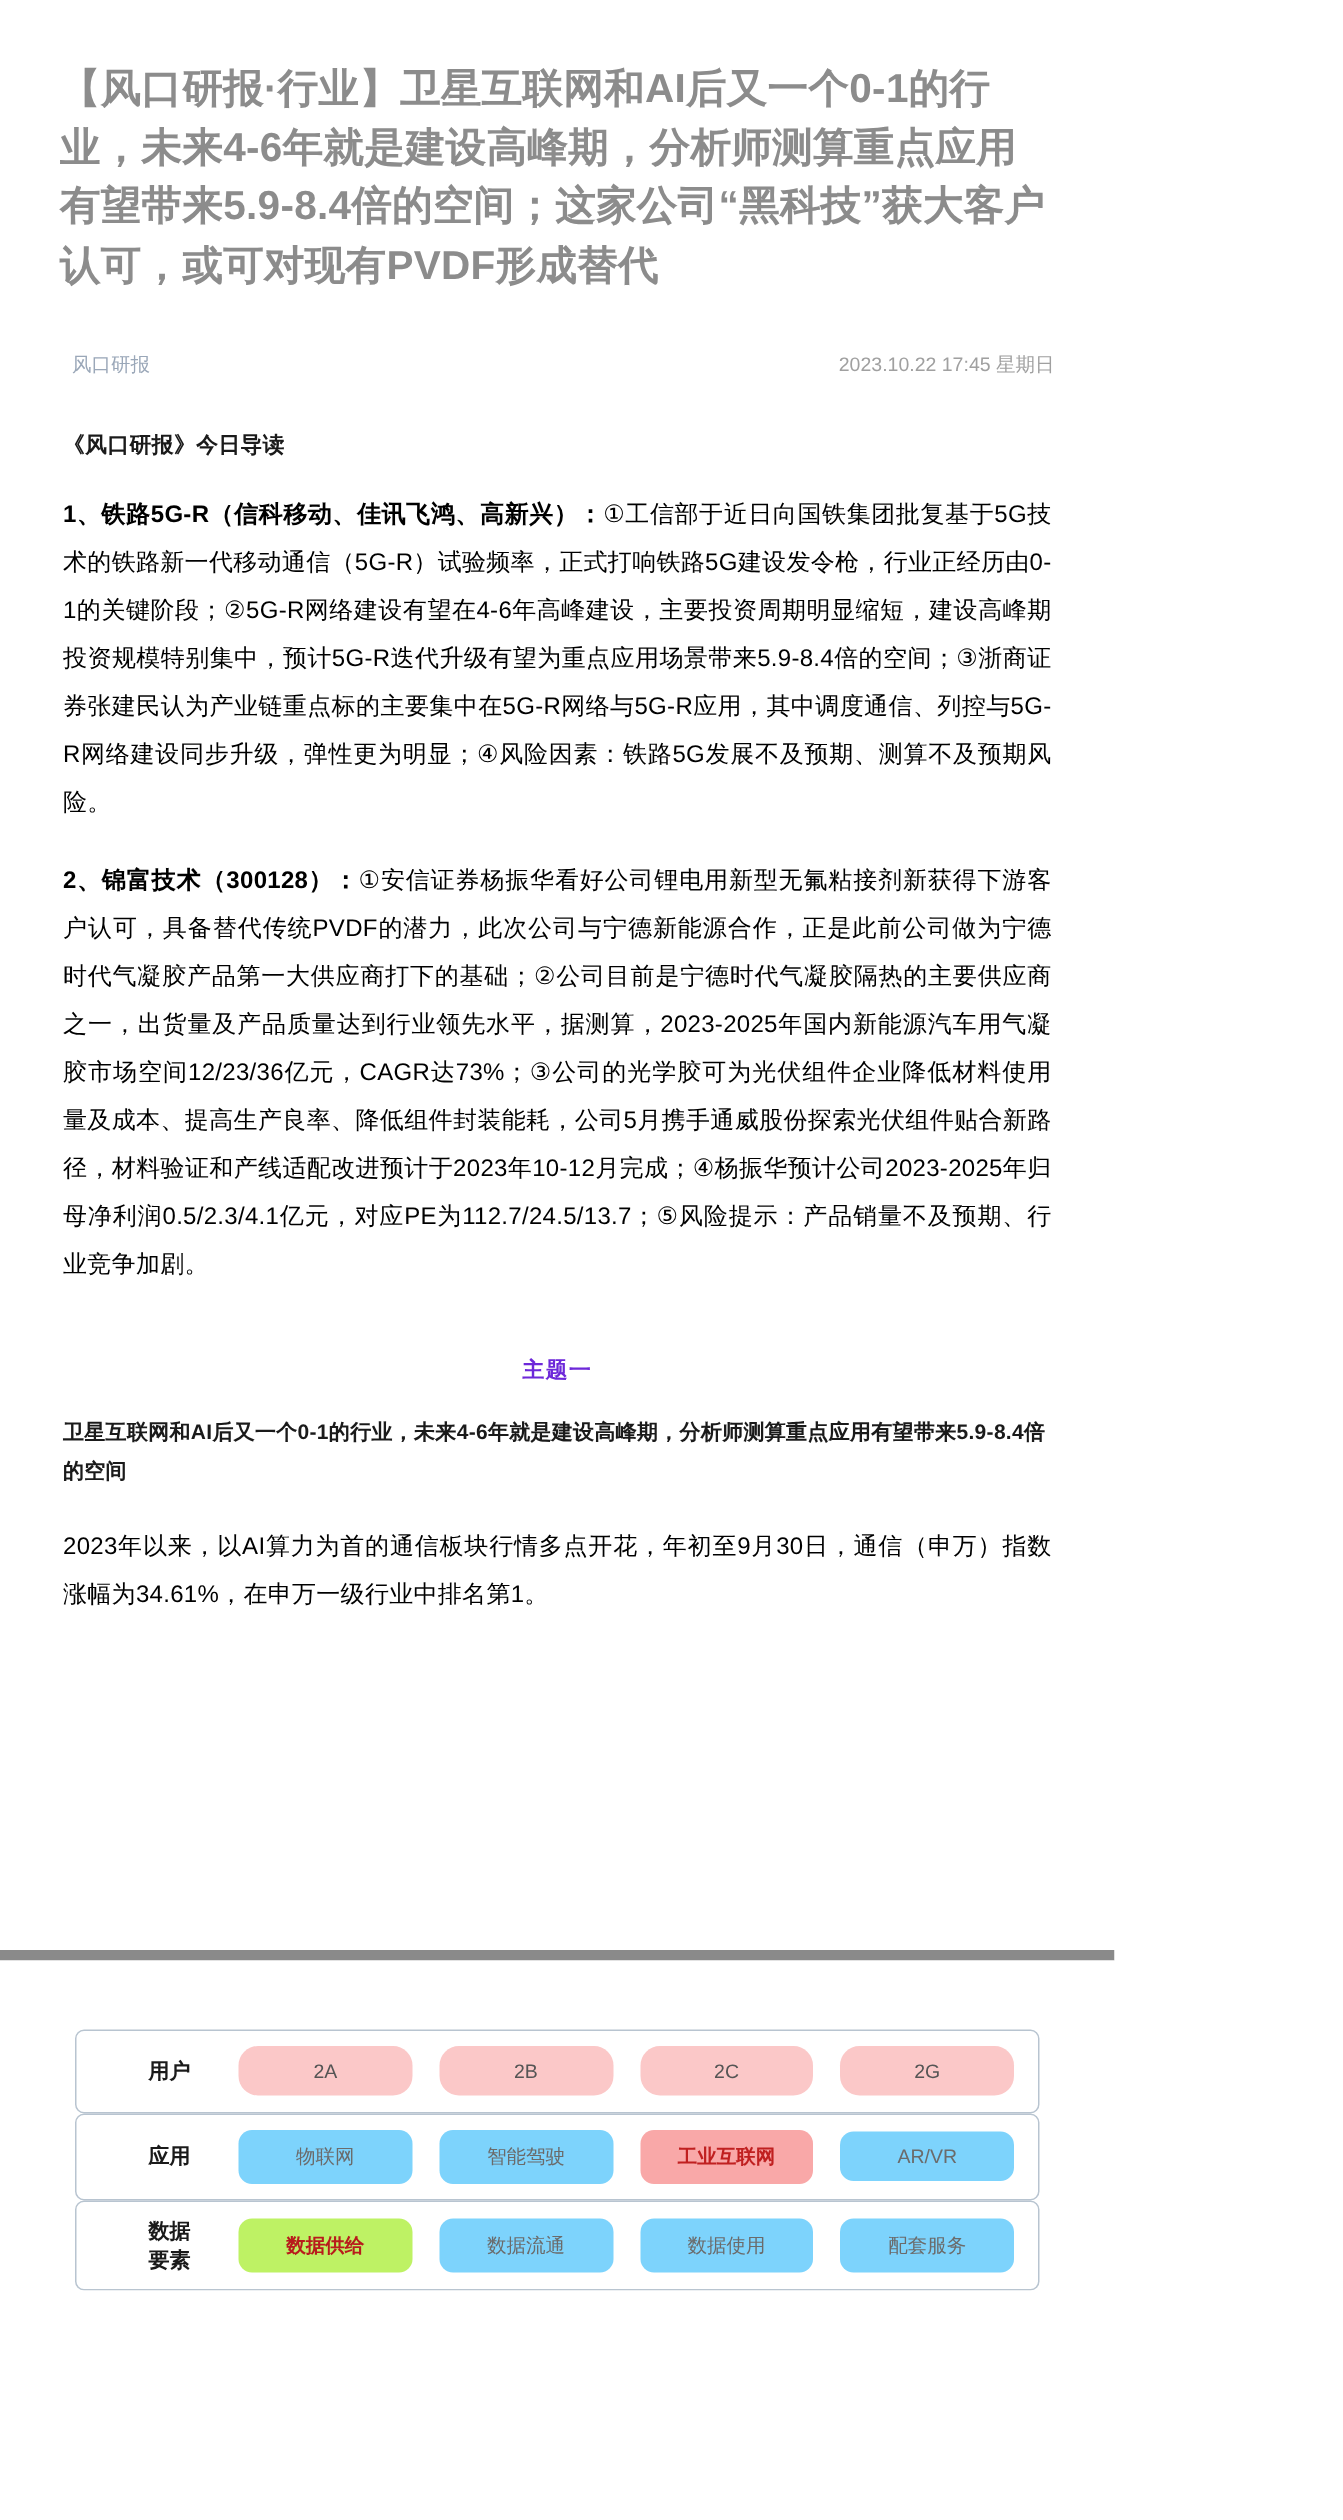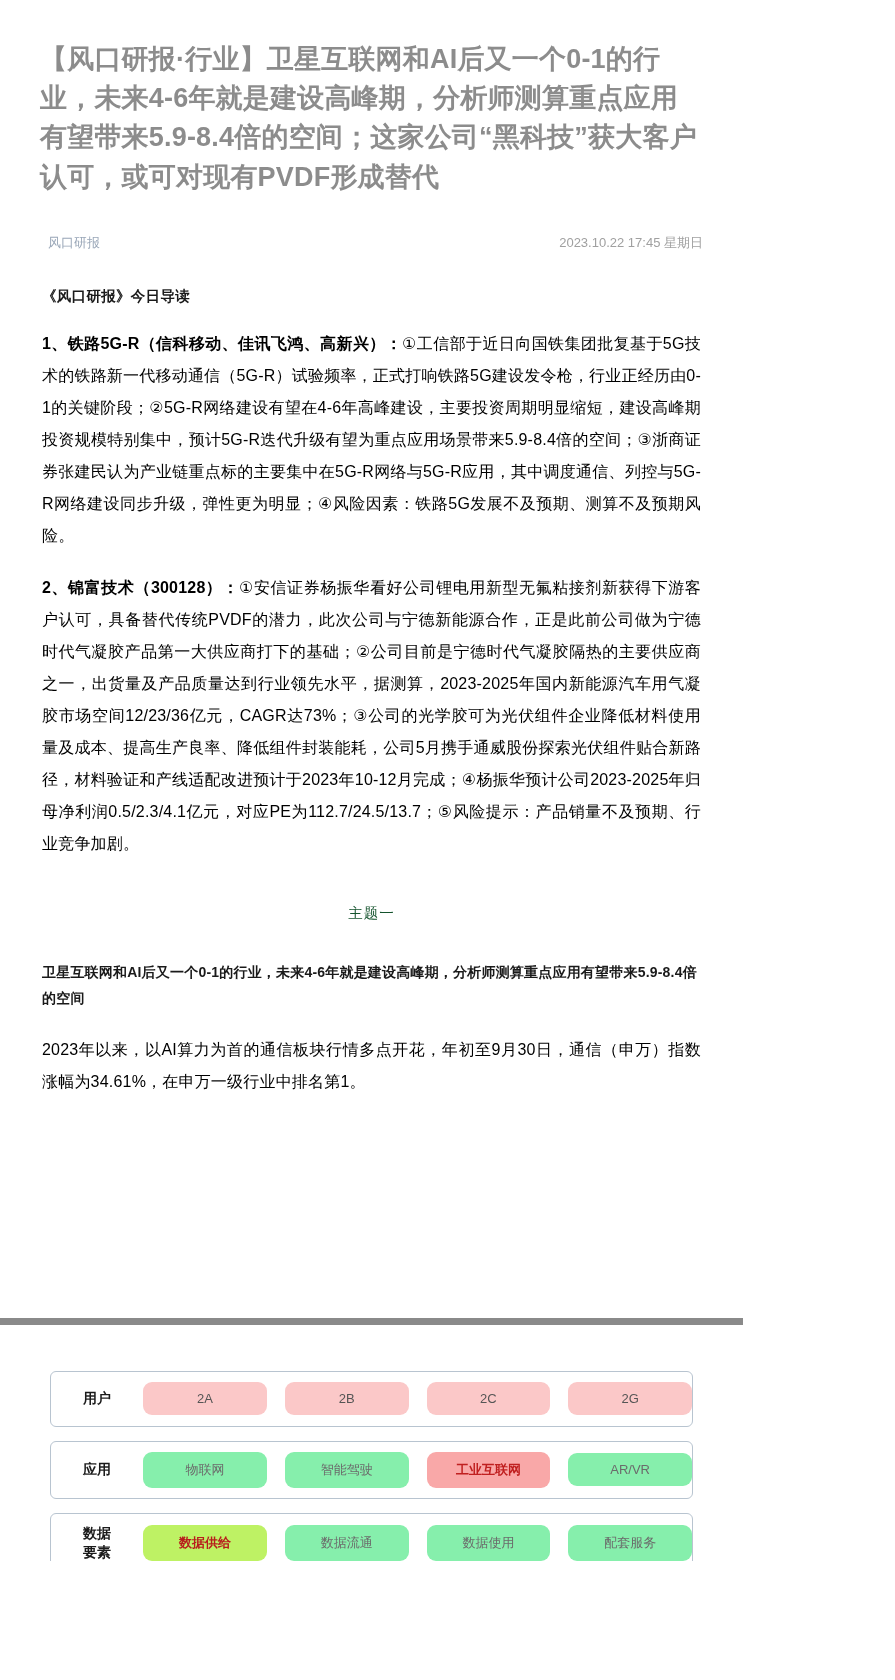--- a/index.html
+++ b/index.html
@@ -61,23 +61,23 @@
     line-height: 2.0;
     color: #000000;
     margin: 0 0 20px 0;
     text-align: justify;
     letter-spacing: 0.2px;
   }
   .para b { font-weight: bold; }
   .section-heading {
     text-align: center;
     font-size: 14.5px;
-    font-weight: normal;
-    color: #14532d;
-    margin: 44px 0 36px 0;
+    font-weight: bold;
+    color: #6d28d9;
+    margin: 44px 0 18px 0;
     letter-spacing: 1px;
   }
   .sub-heading {
     font-size: 14px;
     font-weight: bold;
     color: #1a1a1a;
     line-height: 1.9;
     margin: 0 0 22px 0;
     letter-spacing: 0.2px;
   }
@@ -96,22 +96,21 @@
   
   .figure {
     padding: 46px 50px 0 50px;
     background: #ffffff;
   }
   .fig-row {
     display: flex;
     align-items: stretch;
     border: 1.5px solid #b8c4d0;
     border-radius: 6px;
-    margin-bottom: 14px;
-    padding: 10px 0;
+    padding: 10px 16px;
     background: #fff;
     min-height: 56px;
   }
   .fig-label {
     width: 92px;
     flex: 0 0 92px;
     display: flex;
     align-items: center;
     justify-content: center;
     font-size: 14px;
@@ -128,22 +127,22 @@
   }
   .cell {
     flex: 1;
     text-align: center;
     border-radius: 9px;
     padding: 9px 4px;
     font-size: 13px;
     color: #5a5a5a;
     background: #fbd6d6;
   }
-  .cell.light { background: #86efac; color: #6b6b6b; }
-  .cell.mid   { background: #fbc8c8; color: #555; }
+  .cell.light { background: #7dd3fc; color: #6b6b6b; }
+  .cell.mid   { background: #fbc8c8; color: #555; border-radius: 13px; }
   .cell.strong{ background: #f9a8a8; color: #c02020; font-weight: bold; }
   .cell.dark  { background: #bef264; color: #b81c1c; font-weight: bold; }
 
   .fig-clip {
     max-height: 236px;
     overflow: hidden;
   }
 </style>
 </head>
 <body>

